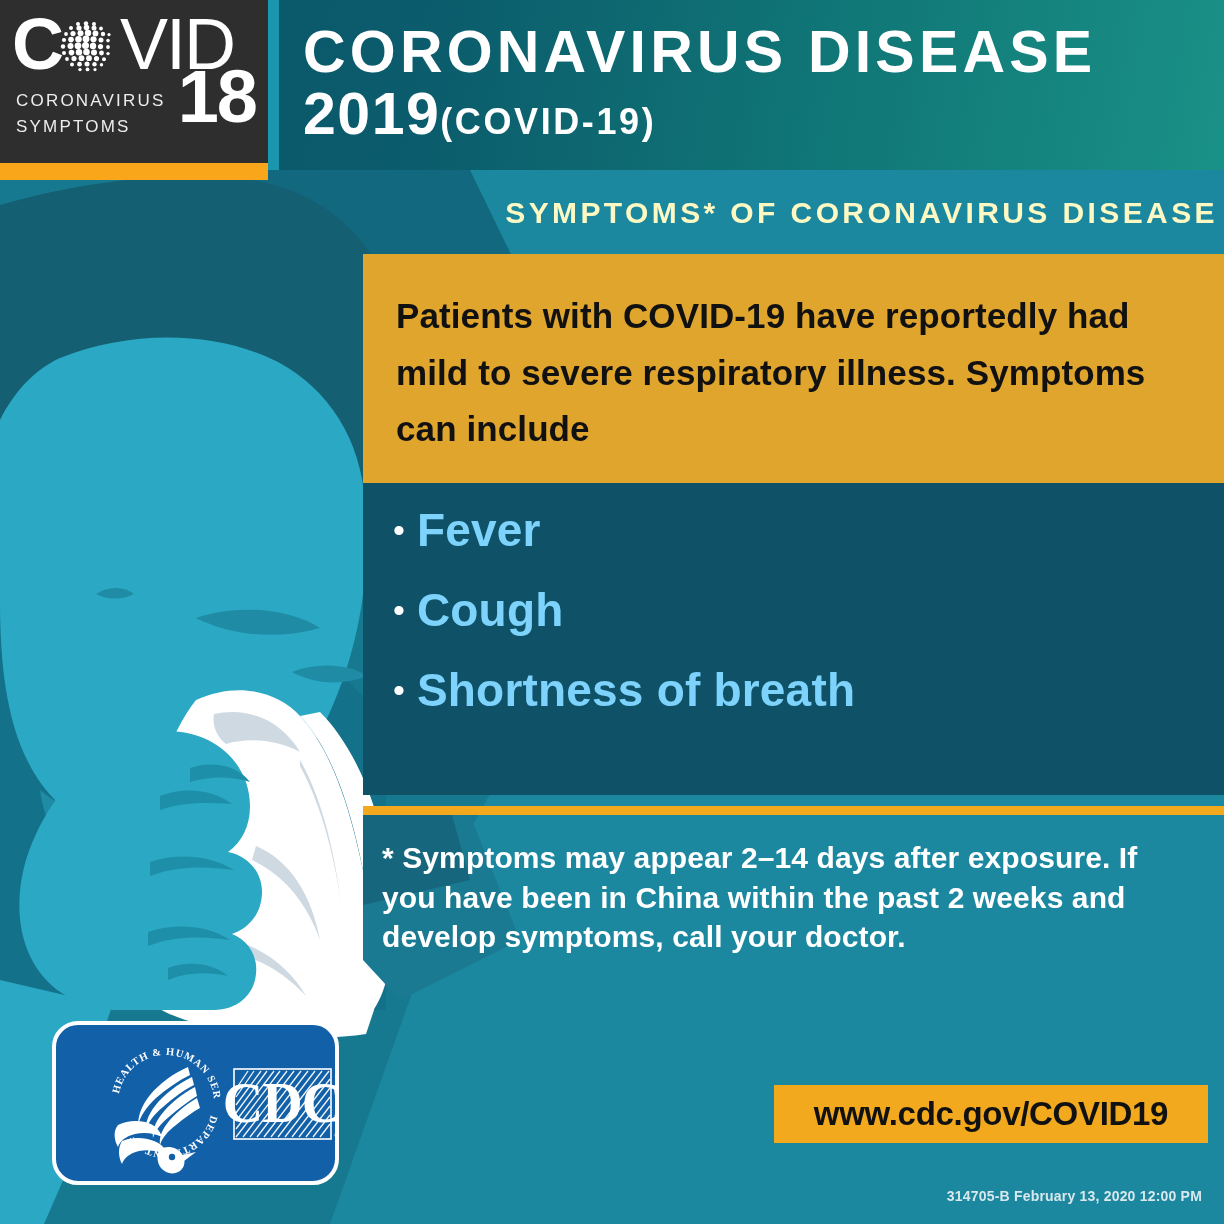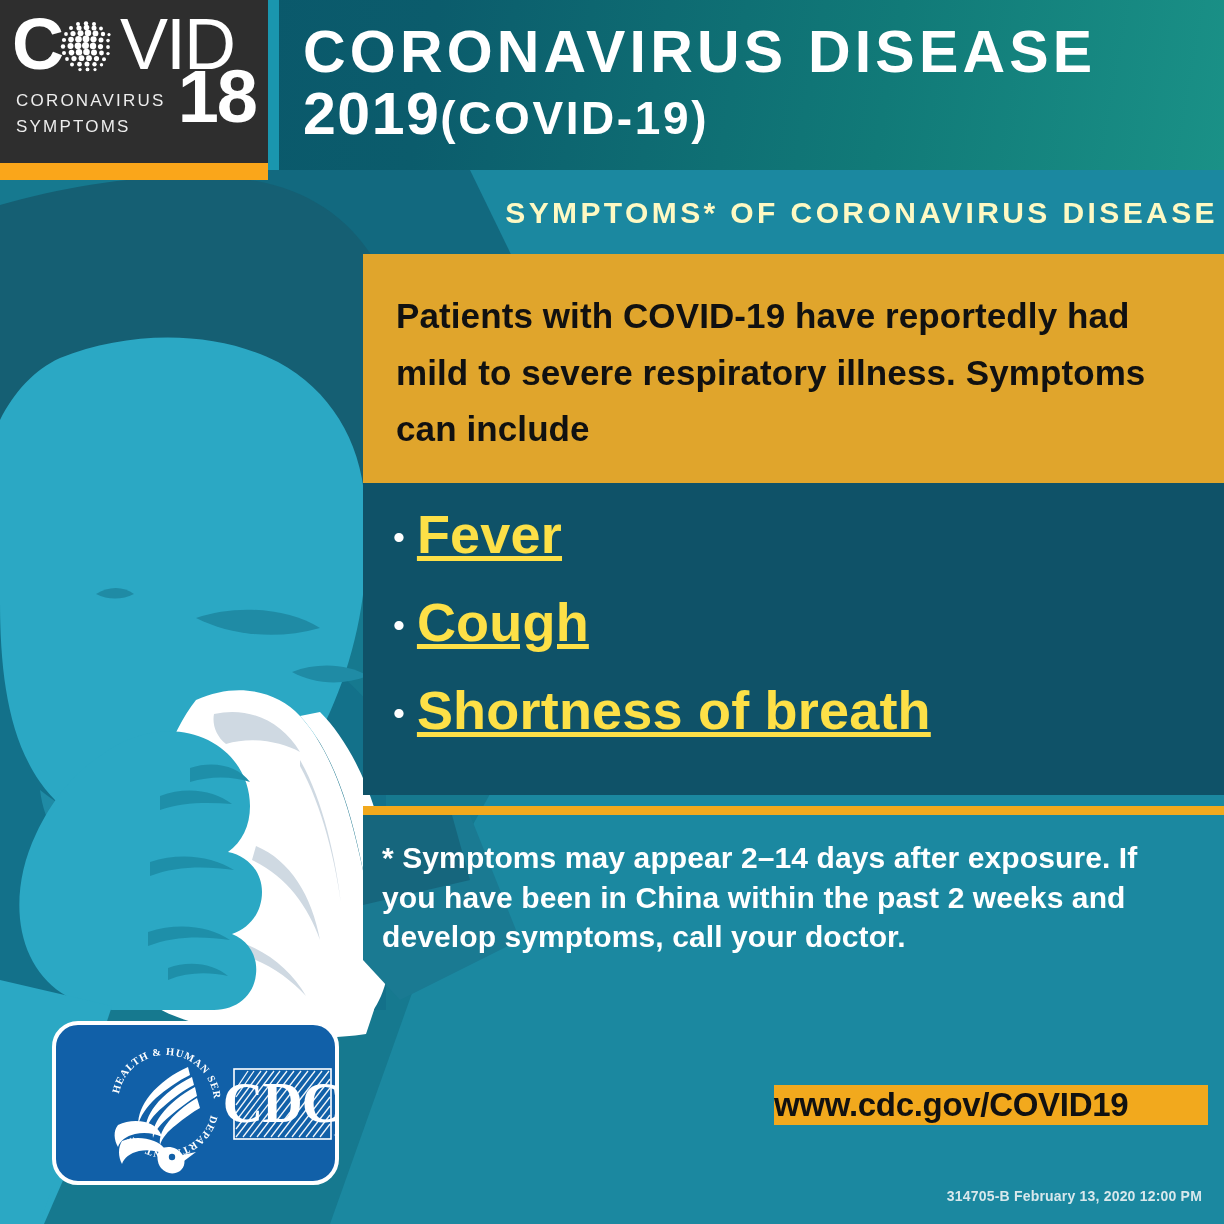--- a/index.html
+++ b/index.html
@@ -57,21 +57,21 @@
     color:#fff; z-index:9;
   }
   .htitle .l1{
     font-size:59px; font-weight:bold; letter-spacing:4.2px; line-height:1.04;
     white-space:nowrap;
   }
   .htitle .l2{
     font-size:59px; font-weight:bold; letter-spacing:1.5px; line-height:1.08;
     white-space:nowrap;
   }
-  .htitle .l2 .paren{ font-size:46px; letter-spacing:2.6px; }
+  .htitle .l2 .paren{ font-size:36px; letter-spacing:2.6px; }
 
   
   .subtitle{
     position:absolute; right:6px; top:196px;
     font-size:30px; font-weight:bold; color:#fef9c3;
     letter-spacing:3.4px; text-align:right; z-index:10;
     white-space:nowrap;
   }
 
   
@@ -90,46 +90,45 @@
     position:absolute; left:363px; top:483px; width:861px; height:312px;
     background:#0F5268; z-index:10;
   }
   .symlist{ position:absolute; left:30px; top:24px; }
   .symrow{ display:flex; align-items:baseline; margin-bottom:34px; }
   .symrow .dot{
     color:#fff; font-size:34px; line-height:1; margin-right:12px;
     transform:translateY(-4px);
   }
   .symrow .label{
-    font-size:54px; font-weight:bold; color:#fde047; line-height:1;
+    font-size:46px; font-weight:bold; color:#7dd3fc; line-height:1;
     letter-spacing:0.2px;
-    text-decoration:underline;
   }
 
   
   .orange-rule{
     position:absolute; left:363px; top:806px; width:861px; height:9px;
     background:#F2A91D; z-index:11;
   }
 
   
   .footnote{
     position:absolute; left:382px; top:838px; width:790px;
     z-index:11;
   }
   .footnote p{
     font-size:30px; font-weight:bold; color:#fff;
     line-height:1.32; letter-spacing:0.1px;
   }
 
   
   .urlbtn{
-    position:absolute; left:774px; top:1085px; width:434px; height:40px;
+    position:absolute; left:774px; top:1085px; width:434px; height:58px;
     background:#F2A91D; z-index:12;
-    display:flex; align-items:center; justify-content:flex-start;
+    display:flex; align-items:center; justify-content:center;
   }
   .urlbtn span{
     font-size:33px; font-weight:bold; color:#111; letter-spacing:-0.3px;
   }
   .pubid{
     position:absolute; right:22px; top:1152px;
     font-size:14px; font-weight:bold; color:#D8E8EC; z-index:12;
     letter-spacing:0.2px;
     margin-top:36px;
   }

